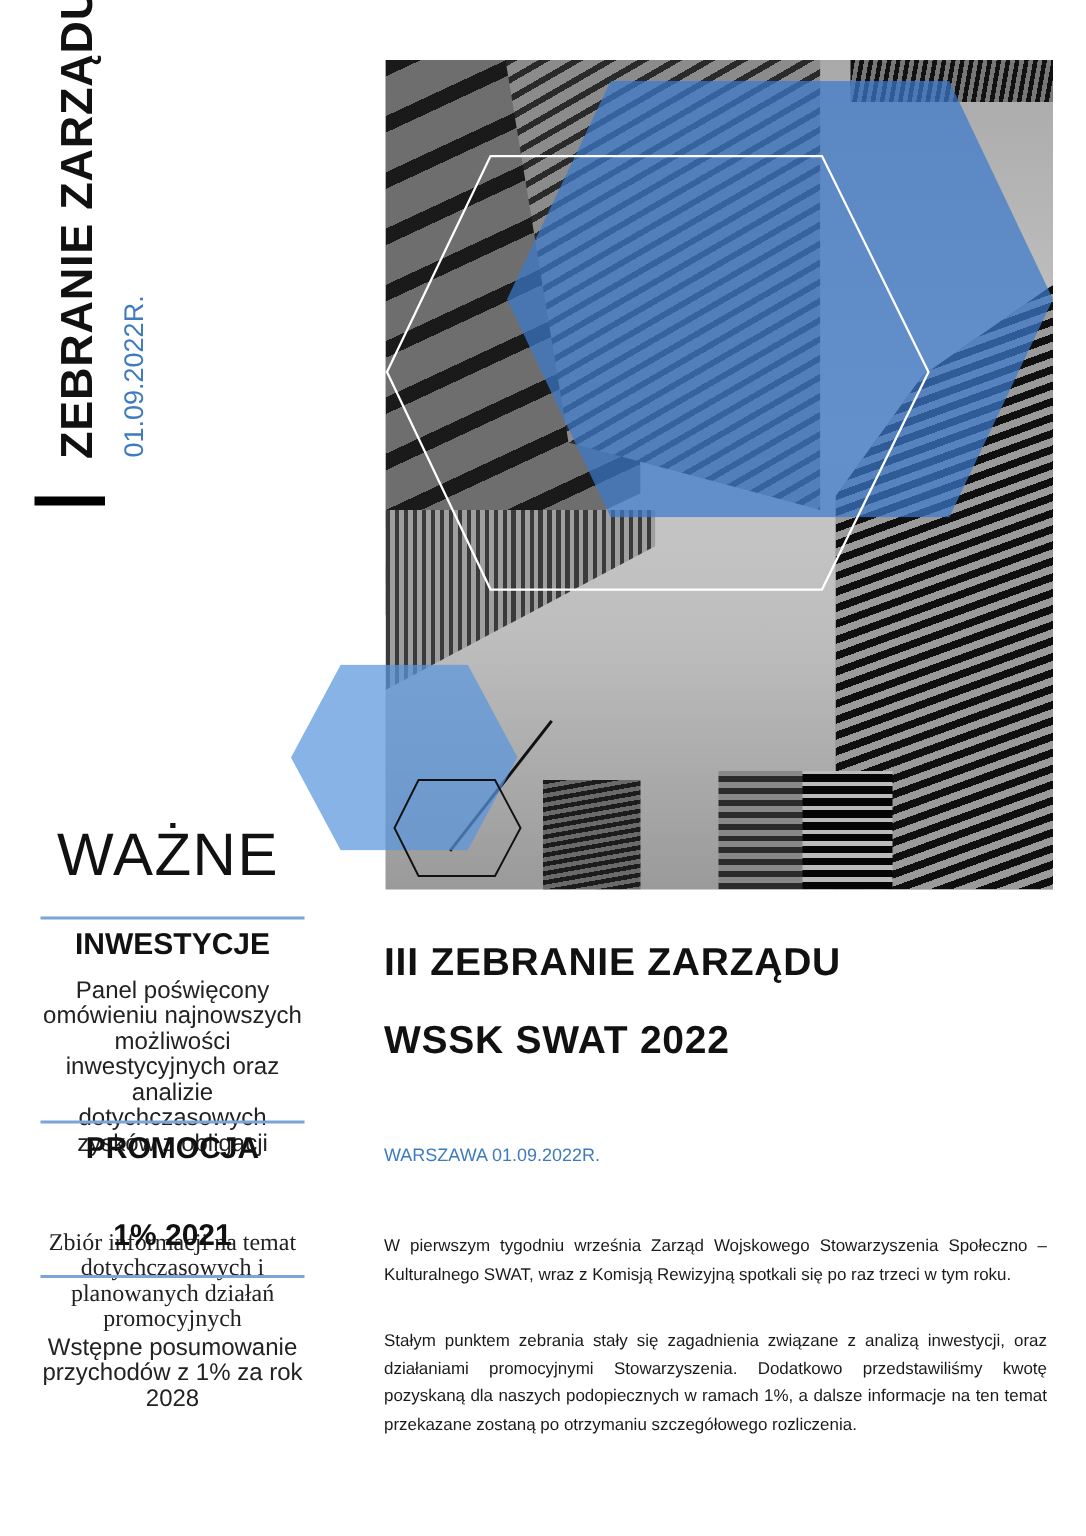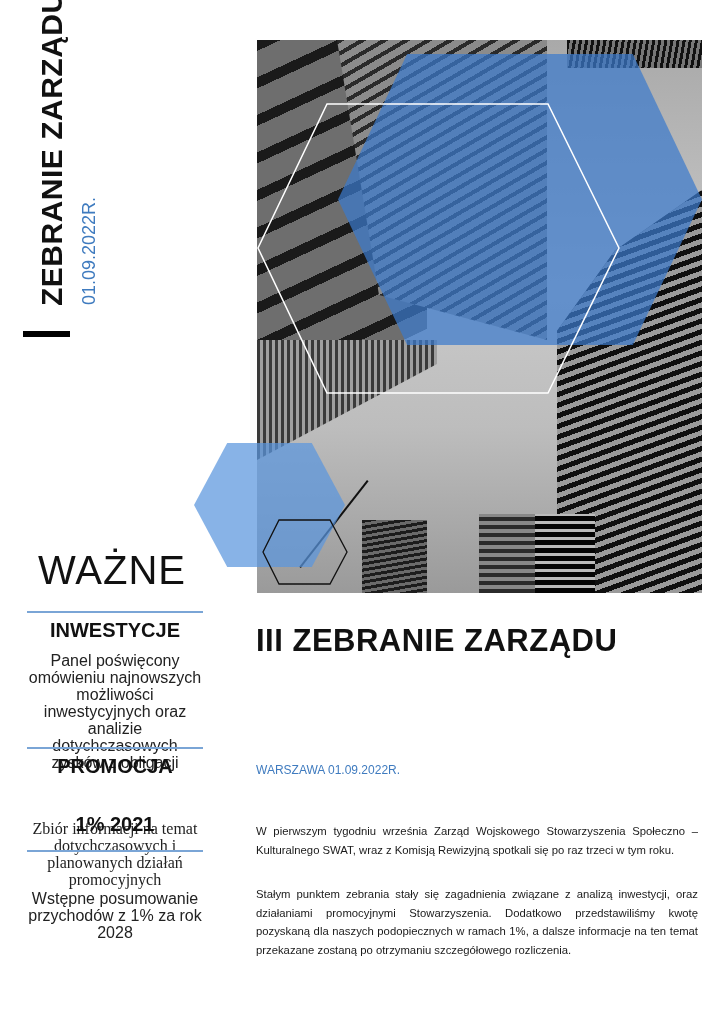--- a/index.html
+++ b/index.html
@@ -58,21 +58,21 @@
       clip-path: polygon(22% 0, 78% 0, 100% 50%, 78% 100%, 22% 100%, 0 50%); }
     .hex-black { position: absolute; left: 262px; top: 519px; width: 86px; height: 66px; }
 
     
     .important { position: absolute; left: 38px; top: 548px; font-size: 40px; font-weight: normal; letter-spacing: 1px; }
     .rule { position: absolute; left: 27px; width: 176px; height: 2px; background: #7aa5d6; }
     .sec-title { position: absolute; left: 27px; width: 176px; text-align: center; font-weight: bold; font-size: 20px; }
     .sec-text { position: absolute; left: 27px; width: 176px; text-align: center; font-size: 16px; line-height: 17px; color: #222; }
 
     
-    .main-title { position: absolute; left: 256px; top: 615px; width: 450px; font-weight: bold; font-size: 31px;
+    .main-title { position: absolute; left: 256px; top: 615px; width: 450px; font-weight: bold; font-size: 26px;
       line-height: 52px; letter-spacing: 0.5px; }
     .main-title div { white-space: nowrap; }
     .place { position: absolute; left: 256px; top: 763px; font-size: 12px; color: #3f7bbf; }
     .para { position: absolute; left: 256px; width: 442px; font-size: 11.3px; line-height: 18.5px; text-align: justify; color: #1a1a1a; }
   </style>
 </head>
 <body>
 
 <div class="vtitle">
   <span class="t" style="top:282px;left:0;transform-origin:left top;transform:rotate(-90deg);">ZEBRANIE ZARZĄDU</span>
@@ -112,16 +112,17 @@
 <div class="rule" style="top:747px;"></div>
 <div class="sec-title" style="top:755px;">PROMOCJA</div>
 <div class="sec-text" style="top:820px;font-family:Liberation Serif, serif;">Zbiór informacji na temat dotychczasowych i planowanych działań promocyjnych</div>
 
 <div class="rule" style="top:850px;"></div>
 <div class="sec-title" style="top:813px;">1% 2021</div>
 <div class="sec-text" style="top:890px;">Wstępne posumowanie przychodów z 1% za rok 2028</div>
 
 <div class="main-title">
   <div>III ZEBRANIE ZARZĄDU</div>
+  <div>WSSK SWAT 2022</div>
 </div>
 <div class="place">WARSZAWA 01.09.2022R.</div>
 <div class="para" style="top:822px;">W pierwszym tygodniu września Zarząd Wojskowego Stowarzyszenia Społeczno – Kulturalnego SWAT, wraz z Komisją Rewizyjną spotkali się po raz trzeci w tym roku.</div>
 <div class="para" style="top:869px;margin-top:16px;">Stałym punktem zebrania stały się zagadnienia związane z analizą inwestycji, oraz działaniami promocyjnymi Stowarzyszenia. Dodatkowo przedstawiliśmy kwotę pozyskaną dla naszych podopiecznych w ramach 1%, a dalsze informacje na ten temat przekazane zostaną po otrzymaniu szczegółowego rozliczenia.</div>
 
 </body></html>

